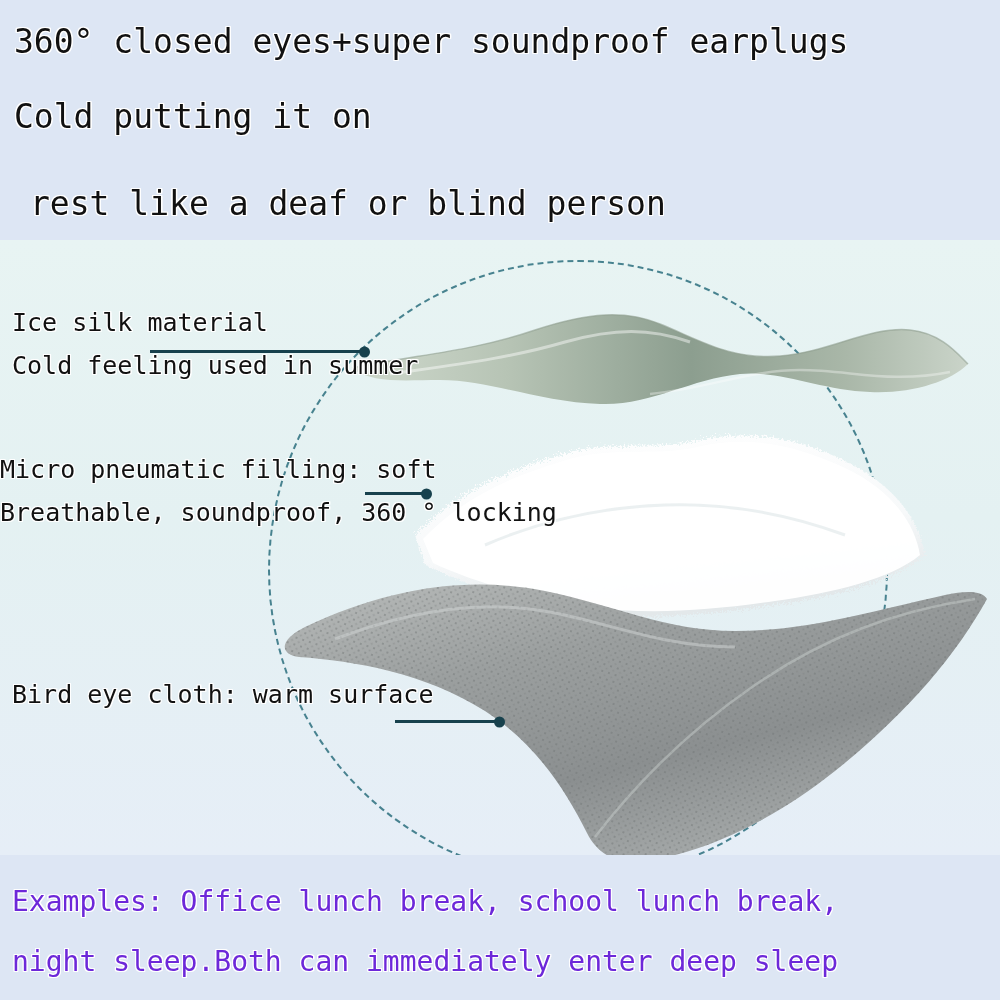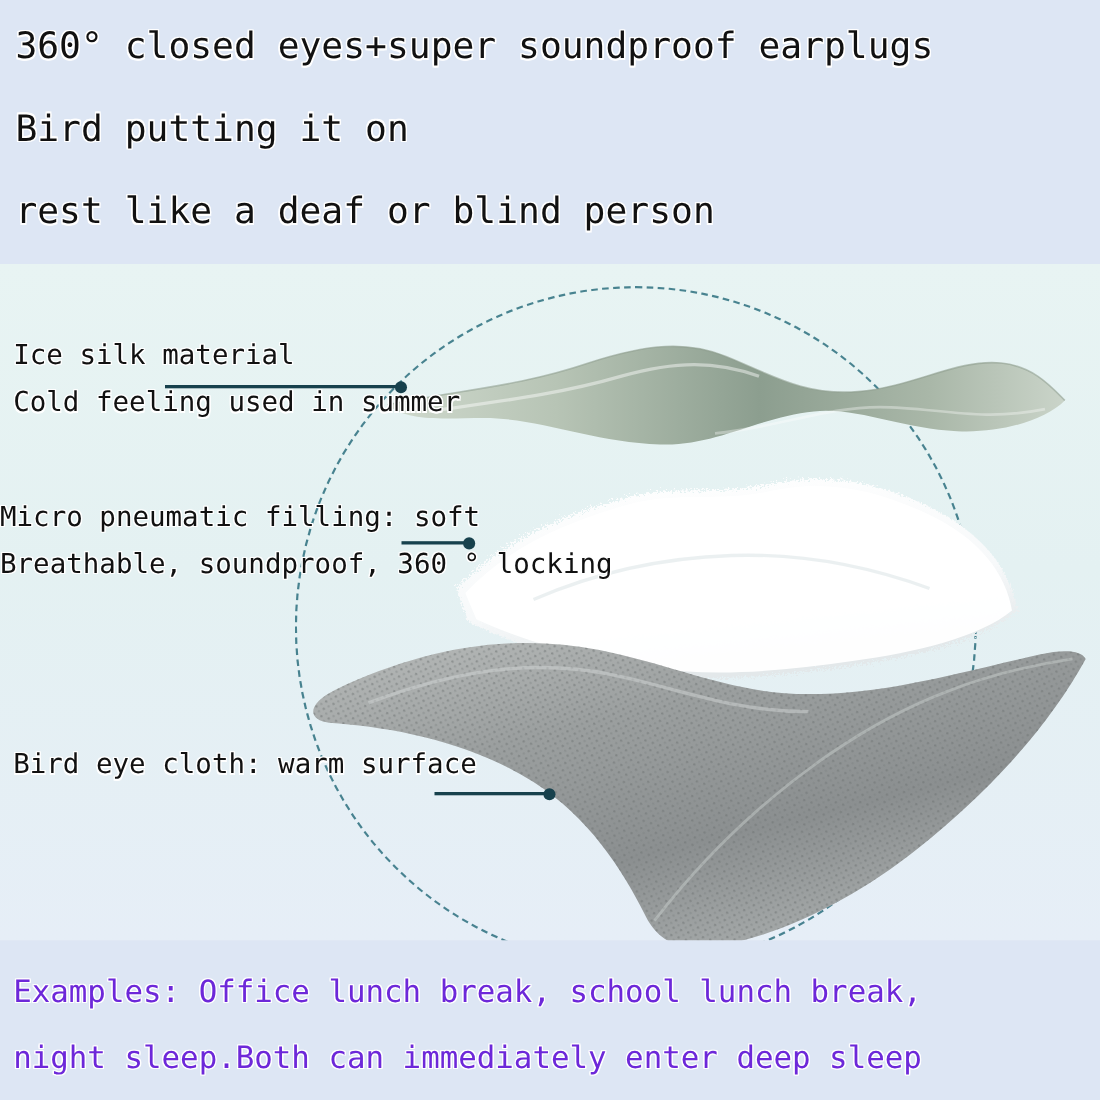--- a/index.html
+++ b/index.html
@@ -31,21 +31,21 @@
     font-size: 33px;
     letter-spacing: 0px;
     white-space: nowrap;
     font-family: "DejaVu Sans Mono", "Liberation Mono", monospace;
     text-shadow:
       -1.2px 0 #ffffff, 1.2px 0 #ffffff, 0 -1.2px #ffffff, 0 1.2px #ffffff,
       -1.2px -1.2px #ffffff, 1.2px -1.2px #ffffff, -1.2px 1.2px #ffffff, 1.2px 1.2px #ffffff;
   }
   #hl0 { top: 22px; }
   #hl1 { top: 97px; }
-  #hl2 { top: 172px; }
+  #hl2 { top: 184px; margin-left: 16px; }
 
   
   .main {
     position: absolute;
     left: 0; top: 240px;
     width: 1000px;
     height: 615px;
     background: linear-gradient(180deg, #e8f4f3 0%, #e4f1f2 45%, #e6eef7 100%);
     overflow: hidden;
   }
@@ -152,21 +152,21 @@
   #fl0 { top: 30px; }
   #fl1 { top: 90px; }
 </style>
 </head>
 <body>
 
 <div class="page">
 
   <div class="header">
     <div class="header-line" id="hl0">360° closed eyes+super soundproof earplugs</div>
-    <div class="header-line" id="hl1">Bird putting it on</div>
+    <div class="header-line" id="hl1">Cold putting it on</div>
     <div class="header-line" id="hl2">rest like a deaf or blind person</div>
   </div>
 
   <div class="main">
 
     <div class="dashed-circle"></div>
 
     <div class="layer-silk">
       <svg width="620" height="130" viewBox="0 0 620 130">
         <defs>

